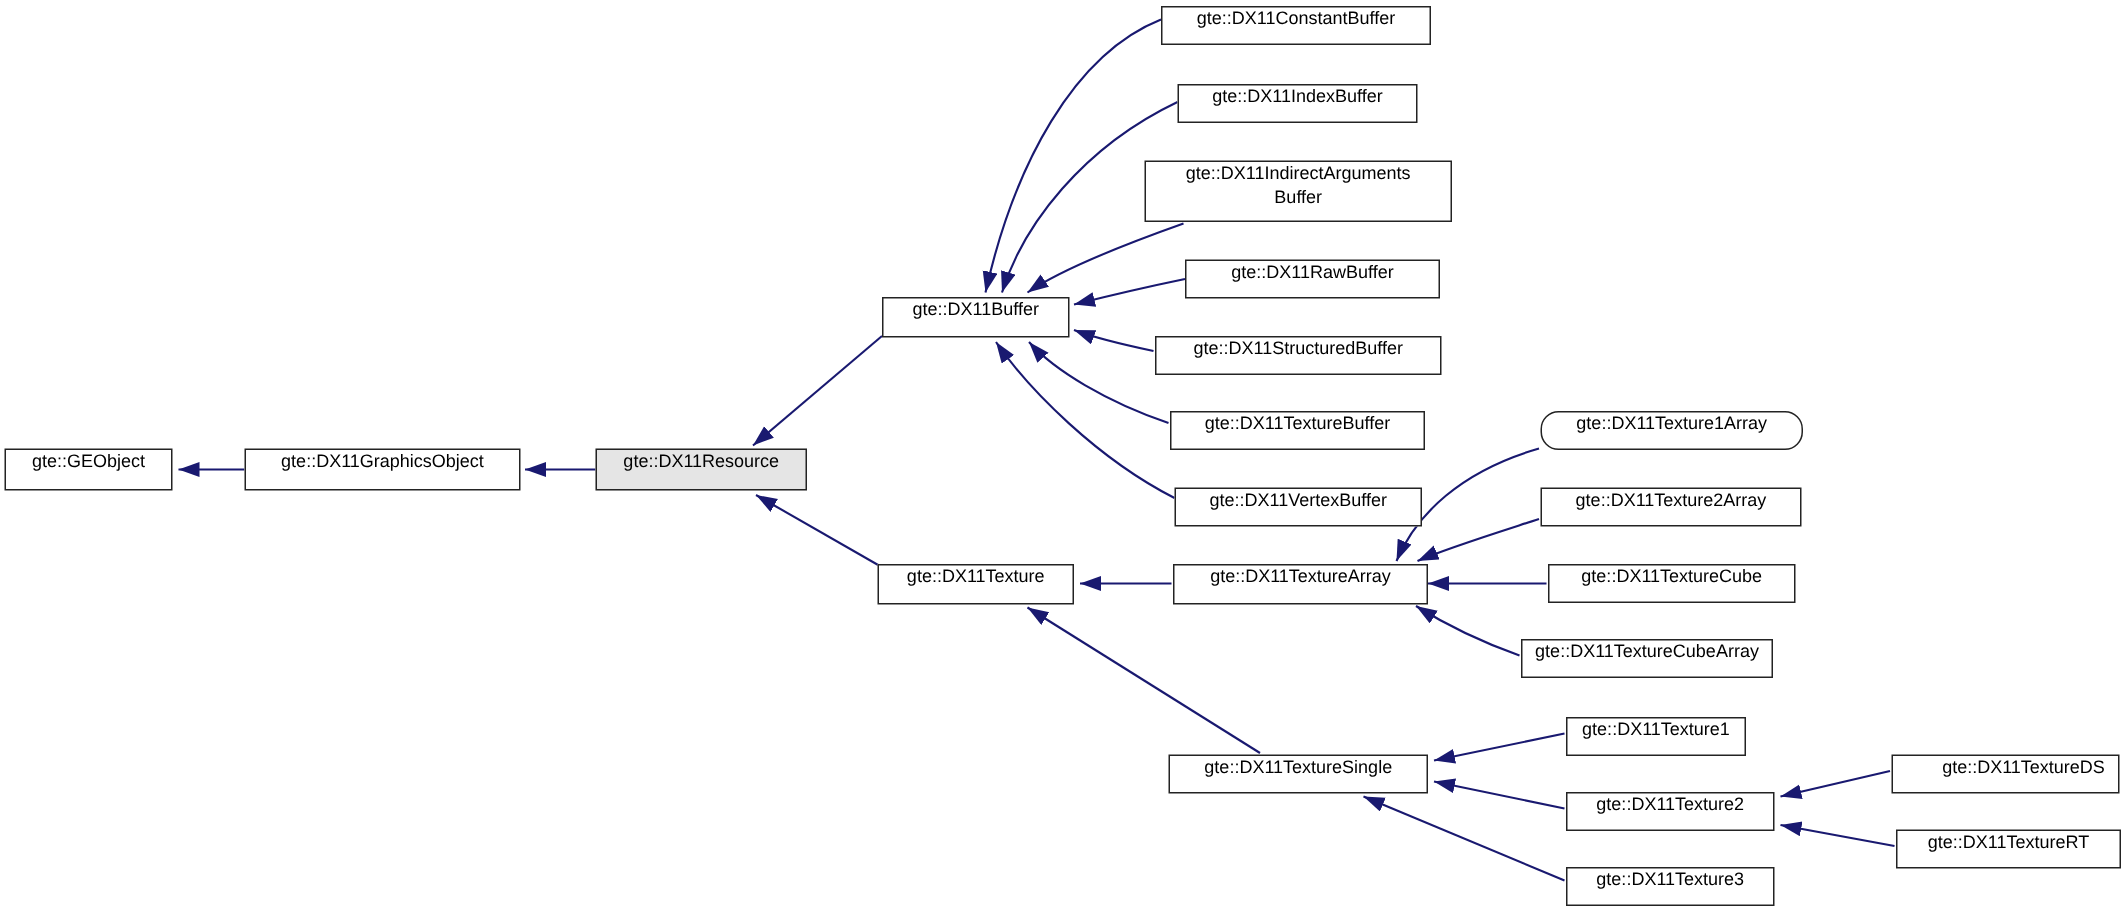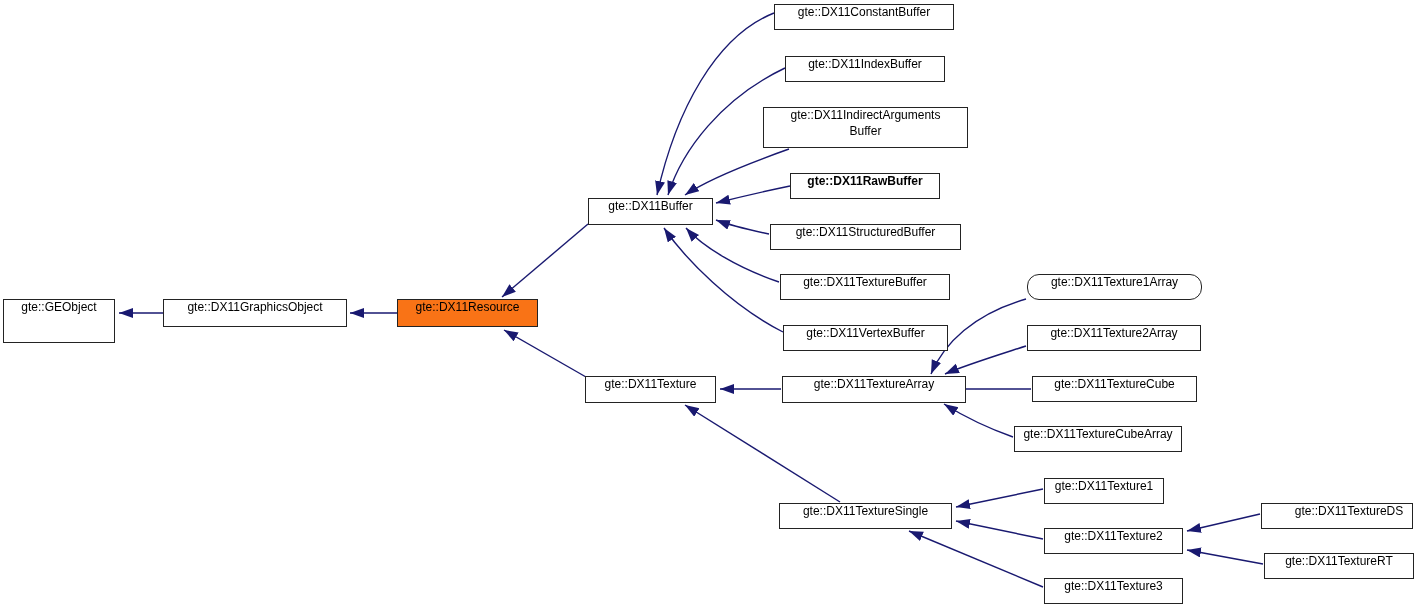--- a/index.html
+++ b/index.html
@@ -32,21 +32,21 @@
     align-items: flex-start;
     justify-content: center;
     text-align: center;
     font-size: 12px;
     line-height: 1.3;
     color: #000000;
     white-space: pre-line;
     cursor: pointer;
   }
   .node.highlight {
-    background: #f97316;
+    background: #e5e5e5;
     cursor: default;
   }
   .edge-path {
     fill: none;
     stroke: #191970;
     stroke-width: 1.4px;
   }
 </style>
 </head>
 <body>
@@ -77,34 +77,34 @@
         <path d="M1031,389 L952,389" class="edge-path" marker-end="url(#arrowhead)"></path>
         <path d="M1013,437 C982,426 960,414 944,404" class="edge-path" marker-end="url(#arrowhead)"></path>
         <path d="M1043,489 L956,507" class="edge-path" marker-end="url(#arrowhead)"></path>
         <path d="M1043,539 L956,521" class="edge-path" marker-end="url(#arrowhead)"></path>
         <path d="M1043,587 L909,531" class="edge-path" marker-end="url(#arrowhead)"></path>
         <path d="M1260,514 L1187,531" class="edge-path" marker-end="url(#arrowhead)"></path>
         <path d="M1263,564 L1187,550" class="edge-path" marker-end="url(#arrowhead)"></path>
       </g>
   </svg>
   <div id="node-layer">
-      <div class="node" style="left: 3px; top: 299px; width: 112px; height: 44px;"><span>gte::GEObject</span></div>
+      <div class="node" style="left: 3px; top: 299px; width: 112px; height: 28px;"><span>gte::GEObject</span></div>
       <div class="node" style="left: 163px; top: 299px; width: 184px; height: 28px;"><span>gte::DX11GraphicsObject</span></div>
       <div class="node highlight" style="left: 397px; top: 299px; width: 141px; height: 28px;"><span>gte::DX11Resource</span></div>
       <div class="node" style="left: 588px; top: 198px; width: 125px; height: 27px;"><span>gte::DX11Buffer</span></div>
       <div class="node" style="left: 585px; top: 376px; width: 131px; height: 27px;"><span>gte::DX11Texture</span></div>
       <div class="node" style="left: 774px; top: 4px; width: 180px; height: 26px;"><span>gte::DX11ConstantBuffer</span></div>
       <div class="node" style="left: 785px; top: 56px; width: 160px; height: 26px;"><span>gte::DX11IndexBuffer</span></div>
       <div class="node" style="left: 763px; top: 107px; width: 205px; height: 41px;"><span>gte::DX11IndirectArguments
 Buffer</span></div>
-      <div class="node" style="left: 790px; top: 173px; width: 150px; height: 26px; font-weight: bold;"><span>gte::DX11RawBuffer</span></div>
+      <div class="node" style="left: 790px; top: 173px; width: 170px; height: 26px;"><span>gte::DX11RawBuffer</span></div>
       <div class="node" style="left: 770px; top: 224px; width: 191px; height: 26px;"><span>gte::DX11StructuredBuffer</span></div>
       <div class="node" style="left: 780px; top: 274px; width: 170px; height: 26px;"><span>gte::DX11TextureBuffer</span></div>
       <div class="node" style="left: 783px; top: 325px; width: 165px; height: 26px;"><span>gte::DX11VertexBuffer</span></div>
-      <div class="node" style="left: 782px; top: 376px; width: 184px; height: 27px;"><span>gte::DX11TextureArray</span></div>
+      <div class="node" style="left: 782px; top: 376px; width: 170px; height: 27px;"><span>gte::DX11TextureArray</span></div>
       <div class="node" style="left: 1027px; top: 274px; width: 175px; height: 26px; border-radius: 12px;"><span>gte::DX11Texture1Array</span></div>
       <div class="node" style="left: 1027px; top: 325px; width: 174px; height: 26px;"><span>gte::DX11Texture2Array</span></div>
       <div class="node" style="left: 1032px; top: 376px; width: 165px; height: 26px;"><span>gte::DX11TextureCube</span></div>
       <div class="node" style="left: 1014px; top: 426px; width: 168px; height: 26px;"><span>gte::DX11TextureCubeArray</span></div>
       <div class="node" style="left: 779px; top: 503px; width: 173px; height: 26px;"><span>gte::DX11TextureSingle</span></div>
       <div class="node" style="left: 1044px; top: 478px; width: 120px; height: 26px;"><span>gte::DX11Texture1</span></div>
       <div class="node" style="left: 1044px; top: 528px; width: 139px; height: 26px;"><span>gte::DX11Texture2</span></div>
       <div class="node" style="left: 1044px; top: 578px; width: 139px; height: 26px;"><span>gte::DX11Texture3</span></div>
       <div class="node" style="left: 1261px; top: 503px; width: 152px; height: 26px; padding-left: 24px;"><span>gte::DX11TextureDS</span></div>
       <div class="node" style="left: 1264px; top: 553px; width: 150px; height: 26px;"><span>gte::DX11TextureRT</span></div>

